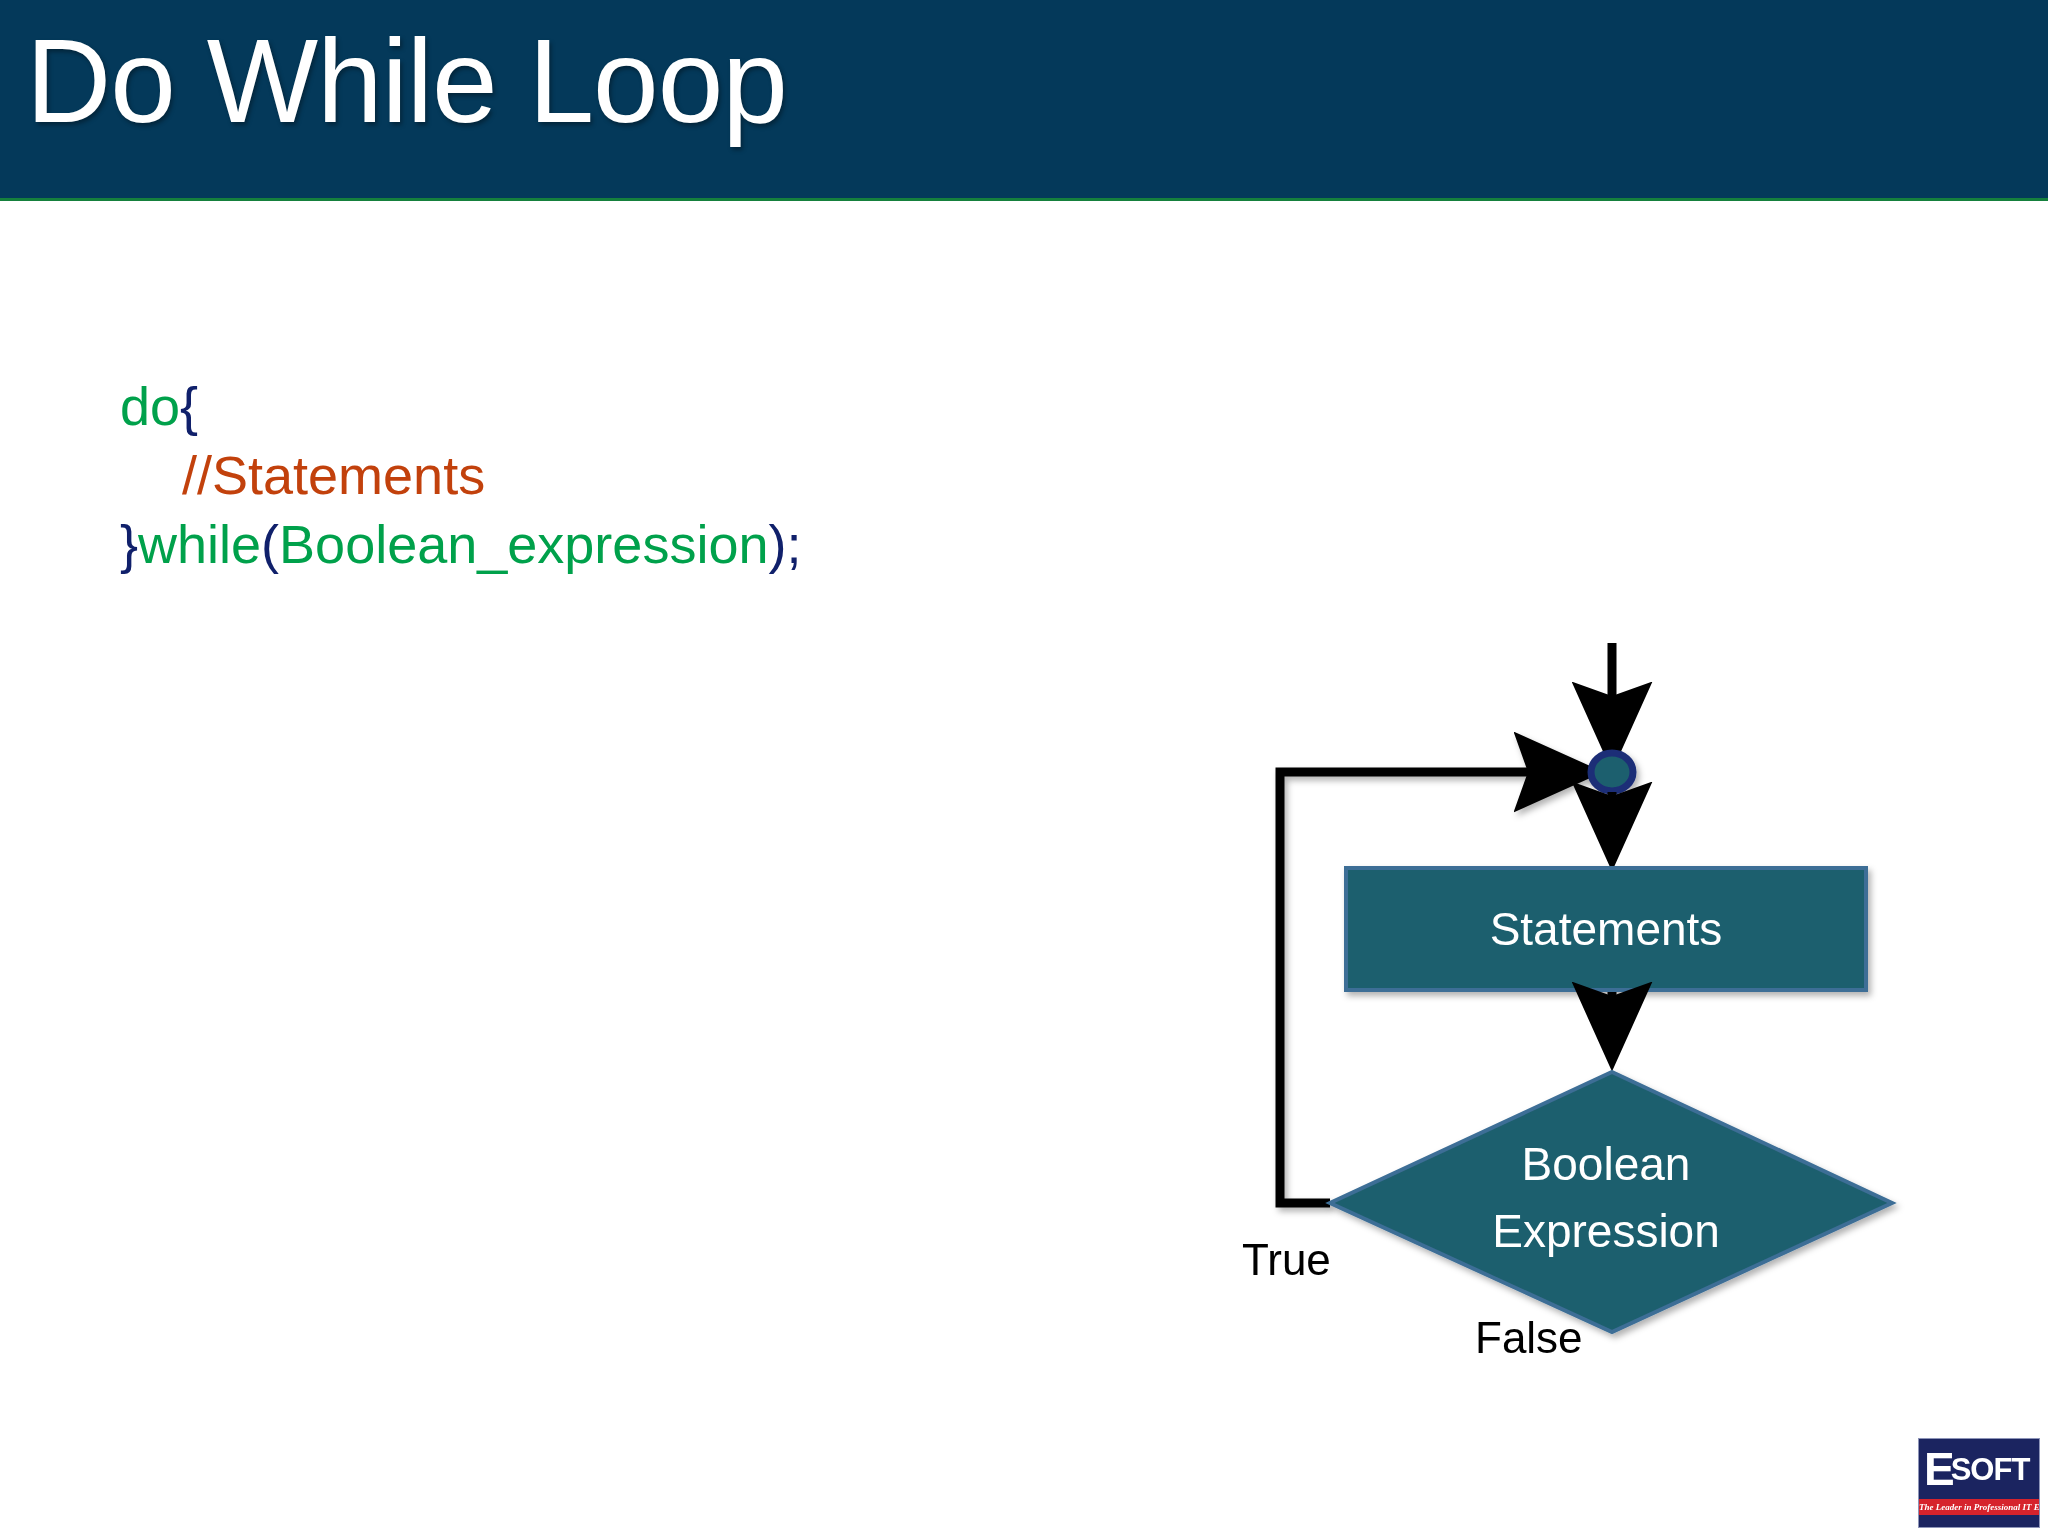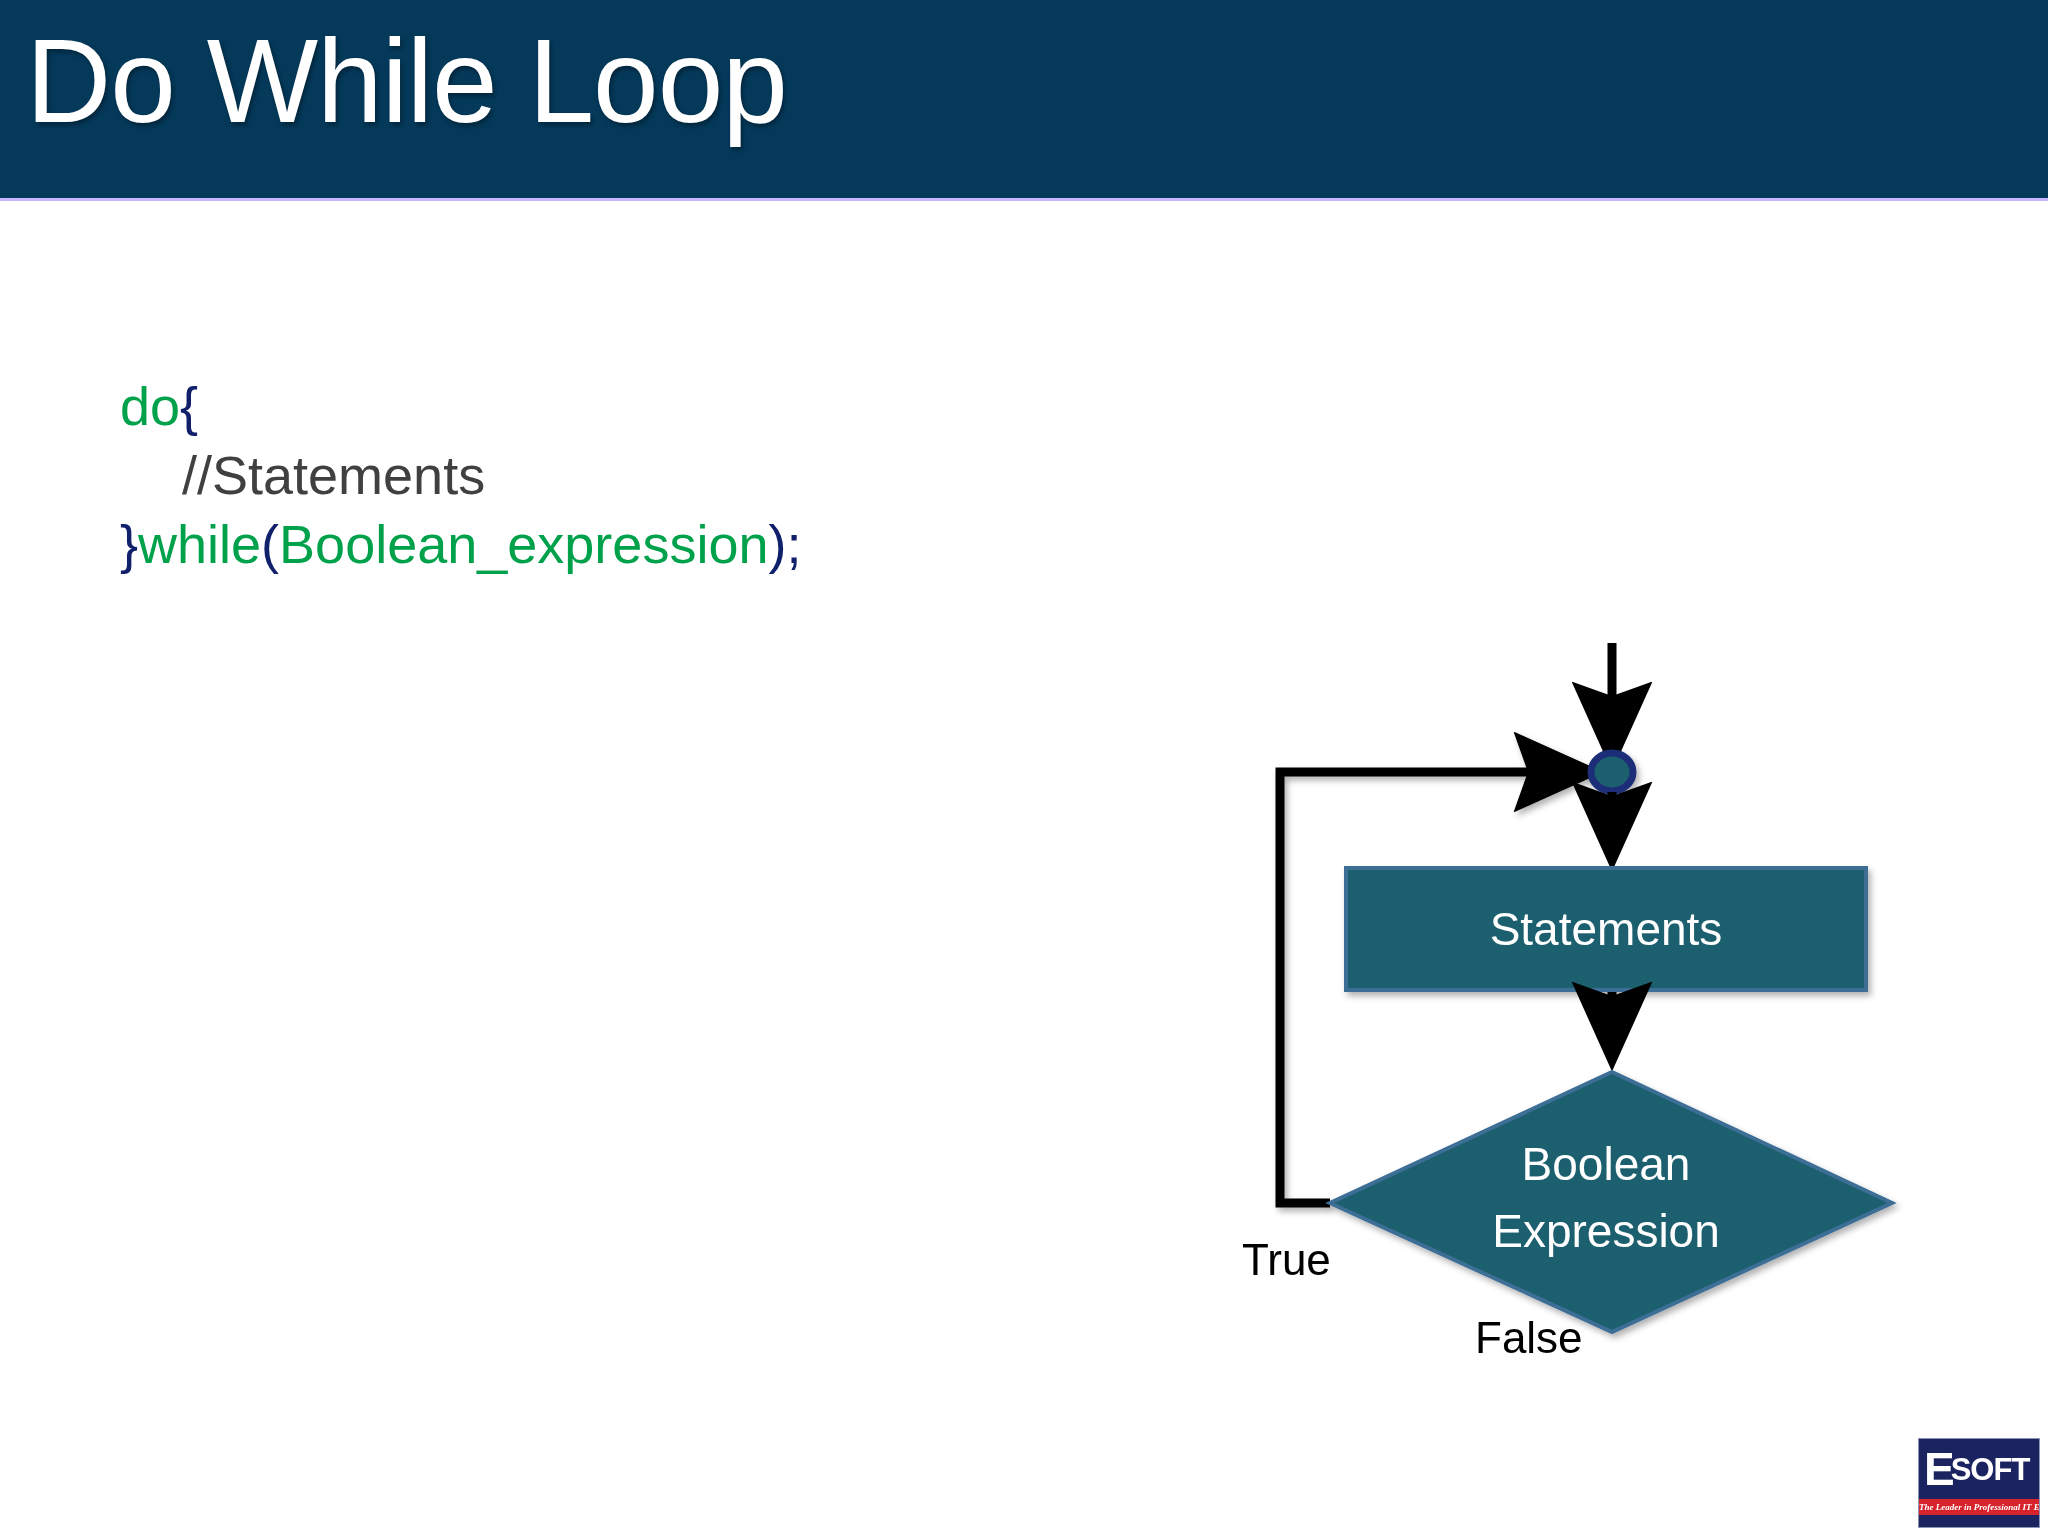--- a/index.html
+++ b/index.html
@@ -20,21 +20,21 @@
   }
 
   
   #title-bar {
     position: absolute;
     left: 0;
     top: 0;
     width: 2048px;
     height: 201px;
     background: #04395A;
-    border-bottom: 3px solid #c4b5fd;
+    border-bottom: 3px solid #15803d;
     box-sizing: border-box;
   }
   #title-text {
     position: absolute;
     left: 26px;
     top: 22px;
     font-size: 118px;
     line-height: 1.0;
     color: #ffffff;
     font-weight: 400;
@@ -50,21 +50,21 @@
     top: 372px;
     width: 1120px;
     font-size: 54px;
     line-height: 1.28;
     white-space: nowrap;
   }
   .code-line { display: block; }
   .code-line.indent { padding-left: 62px; }
   .tok-keyword { color: #00A14B; }
   .tok-brace   { color: #10206B; }
-  .tok-comment { color: #404040; }
+  .tok-comment { color: #c2410c; }
   .tok-paren   { color: #10206B; }
   .tok-expr    { color: #00A14B; text-align: center; }
   .tok-semi    { color: #10206B; }
 
   
   #flowchart {
     position: absolute;
     left: 1200px;
     top: 600px;
     width: 800px;

